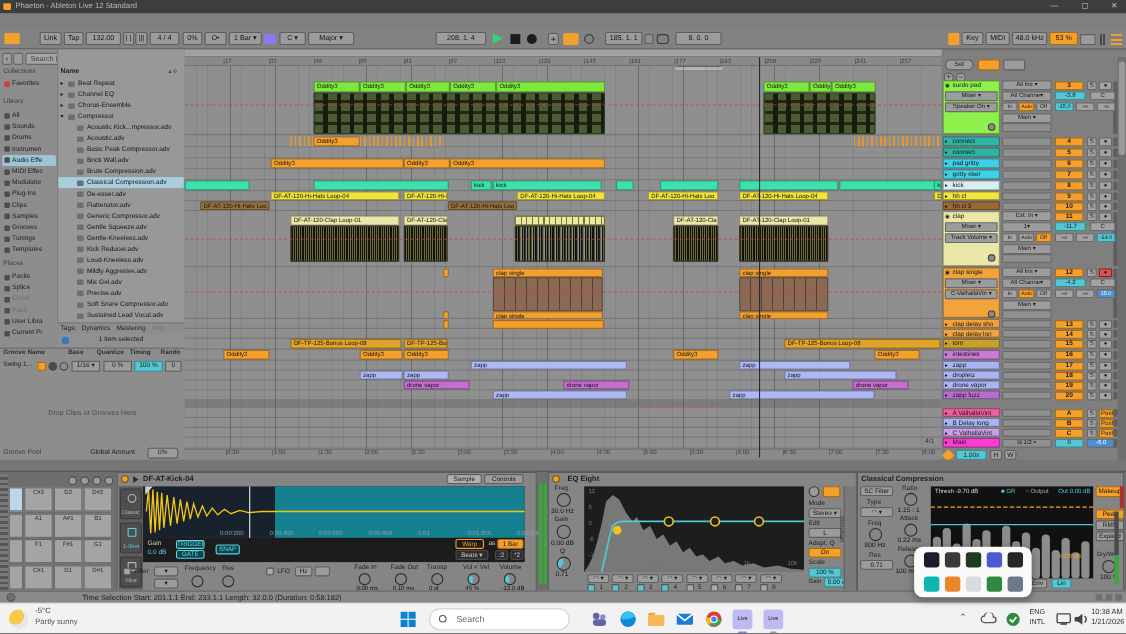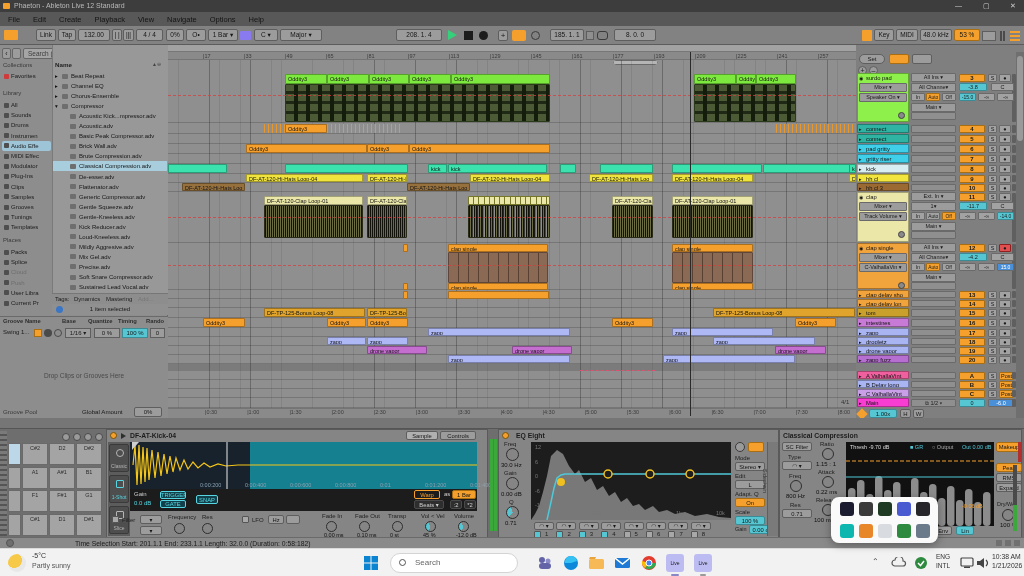--- a/index.html
+++ b/index.html
@@ -47,30 +47,20 @@
 <div id="root">
 
   <div class="abs titlebar">
     <span class="abs" style="left:3px;top:3px;width:7px;height:6px;background:#f5a02c;border-radius:1px"></span>
     <span class="abs" style="left:14px">Phaeton - Ableton Live 12 Standard</span>
     <span class="abs" style="left:955px;color:#cfcfcf">—</span>
     <span class="abs" style="left:983px;color:#cfcfcf">▢</span>
     <span class="abs" style="left:1010px;color:#cfcfcf">✕</span>
   </div>
 
-  <div class="abs menubar" id="menubar">
-      <div class="menu-item">File</div>
-      <div class="menu-item">Edit</div>
-      <div class="menu-item">Create</div>
-      <div class="menu-item">Playback</div>
-      <div class="menu-item">View</div>
-      <div class="menu-item">Navigate</div>
-      <div class="menu-item">Options</div>
-      <div class="menu-item">Help</div>
-    </div>
 
   <div class="abs transport" id="transport">
       <div class="abs" style="left: 4px; top: 4px; width: 14px; height: 10px; background: rgb(245, 160, 44); border-radius: 1px;"></div>
       <div class="tbox" style="left: 36px; width: 20px;">Link</div>
       <div class="tbox" style="left: 58px; width: 18px;">Tap</div>
       <div class="tbox" style="left: 78px; width: 32px;">132.00</div>
       <div class="tbox" style="left: 112px; width: 10px;">| |</div>
       <div class="tbox" style="left: 123px; width: 11px;">|||</div>
       <div class="tbox" style="left: 136px; width: 27px;">4 / 4</div>
       <div class="tbox" style="left: 166px; width: 18px;">0%</div>

